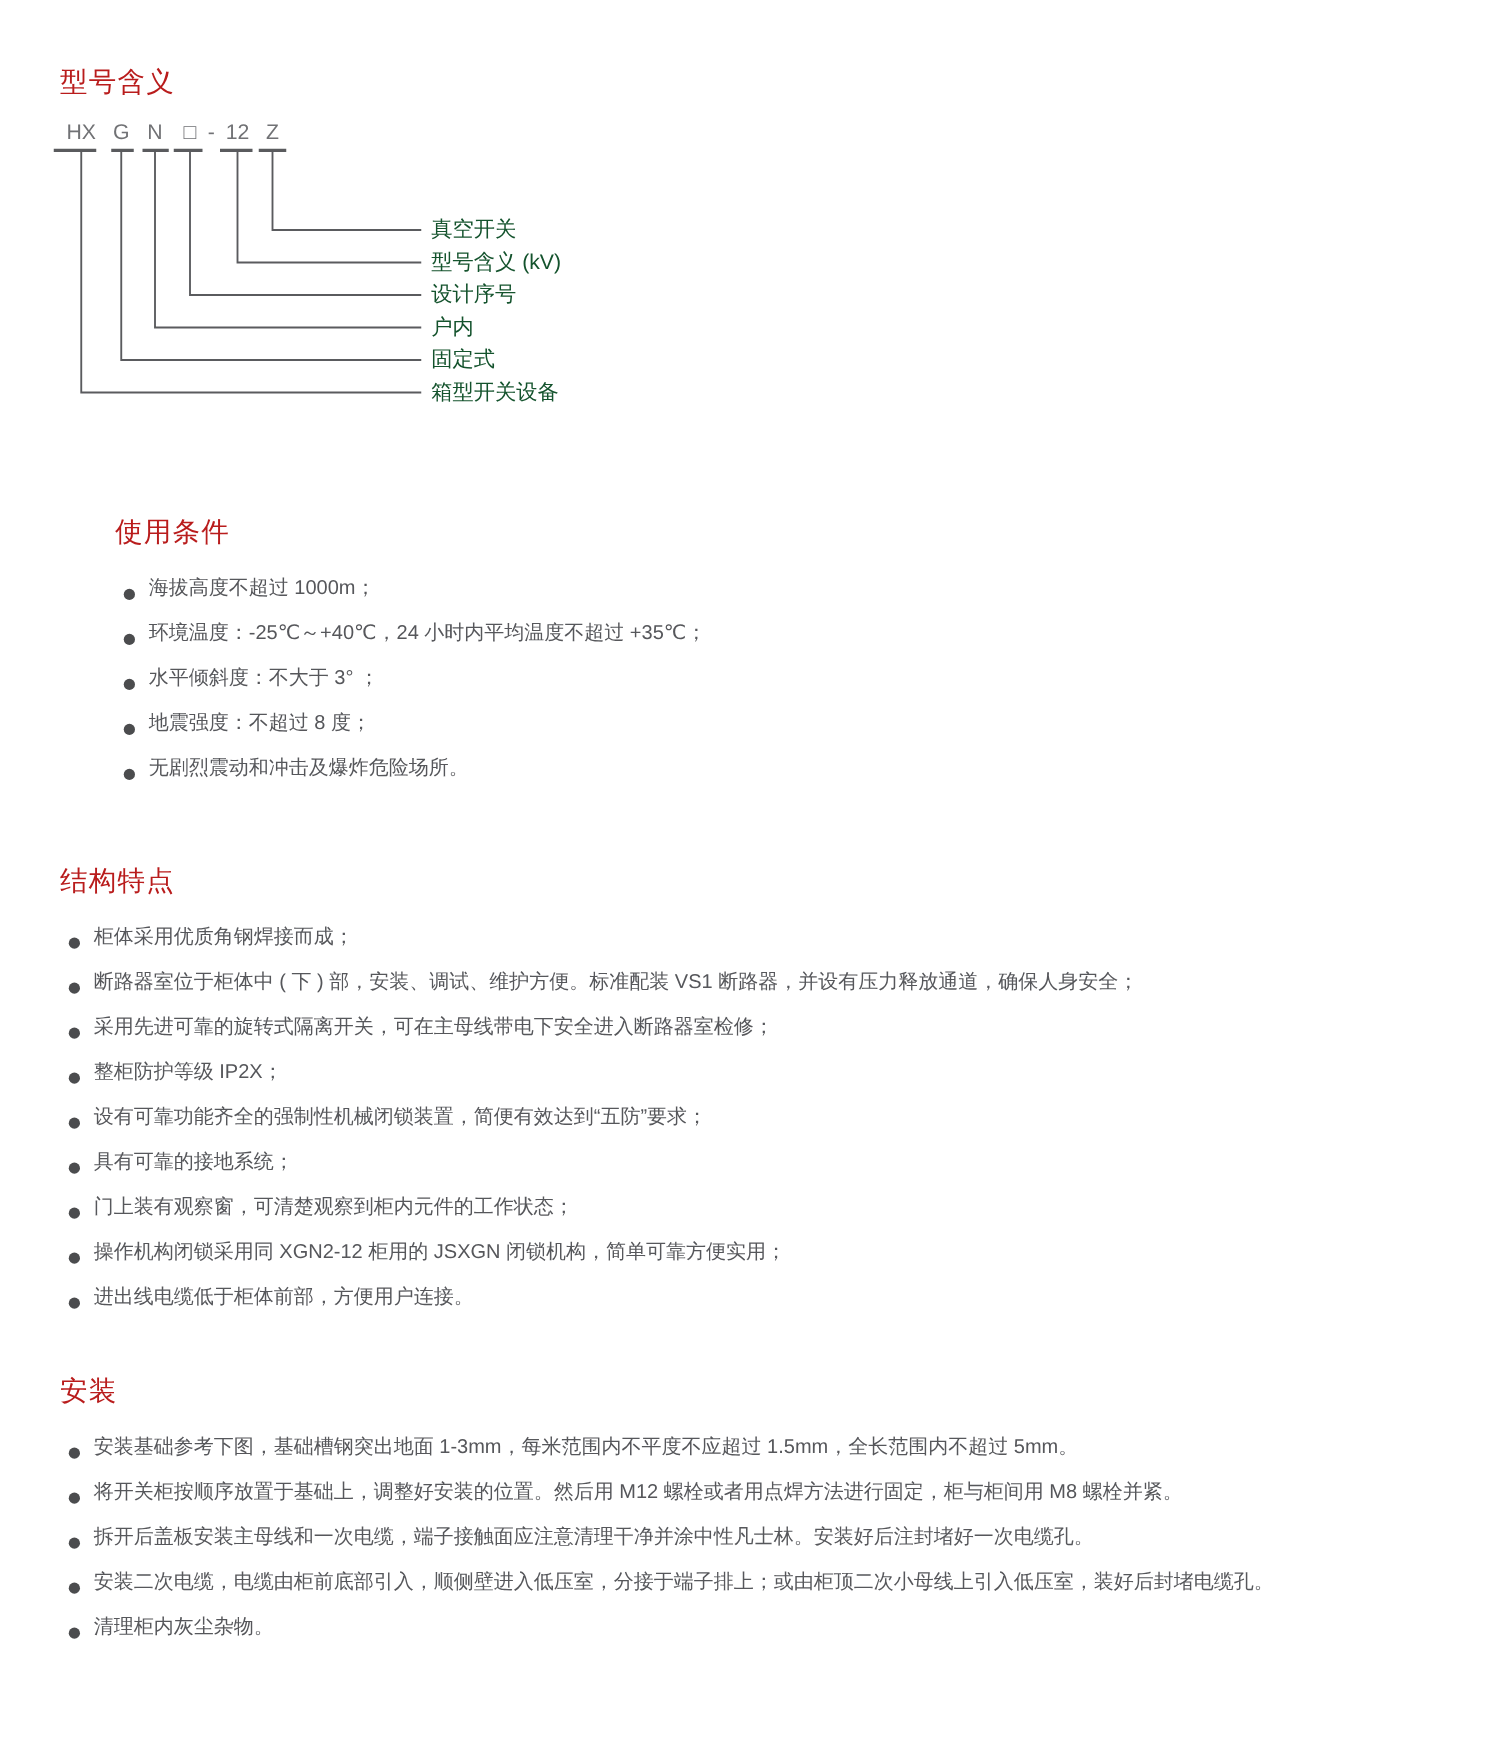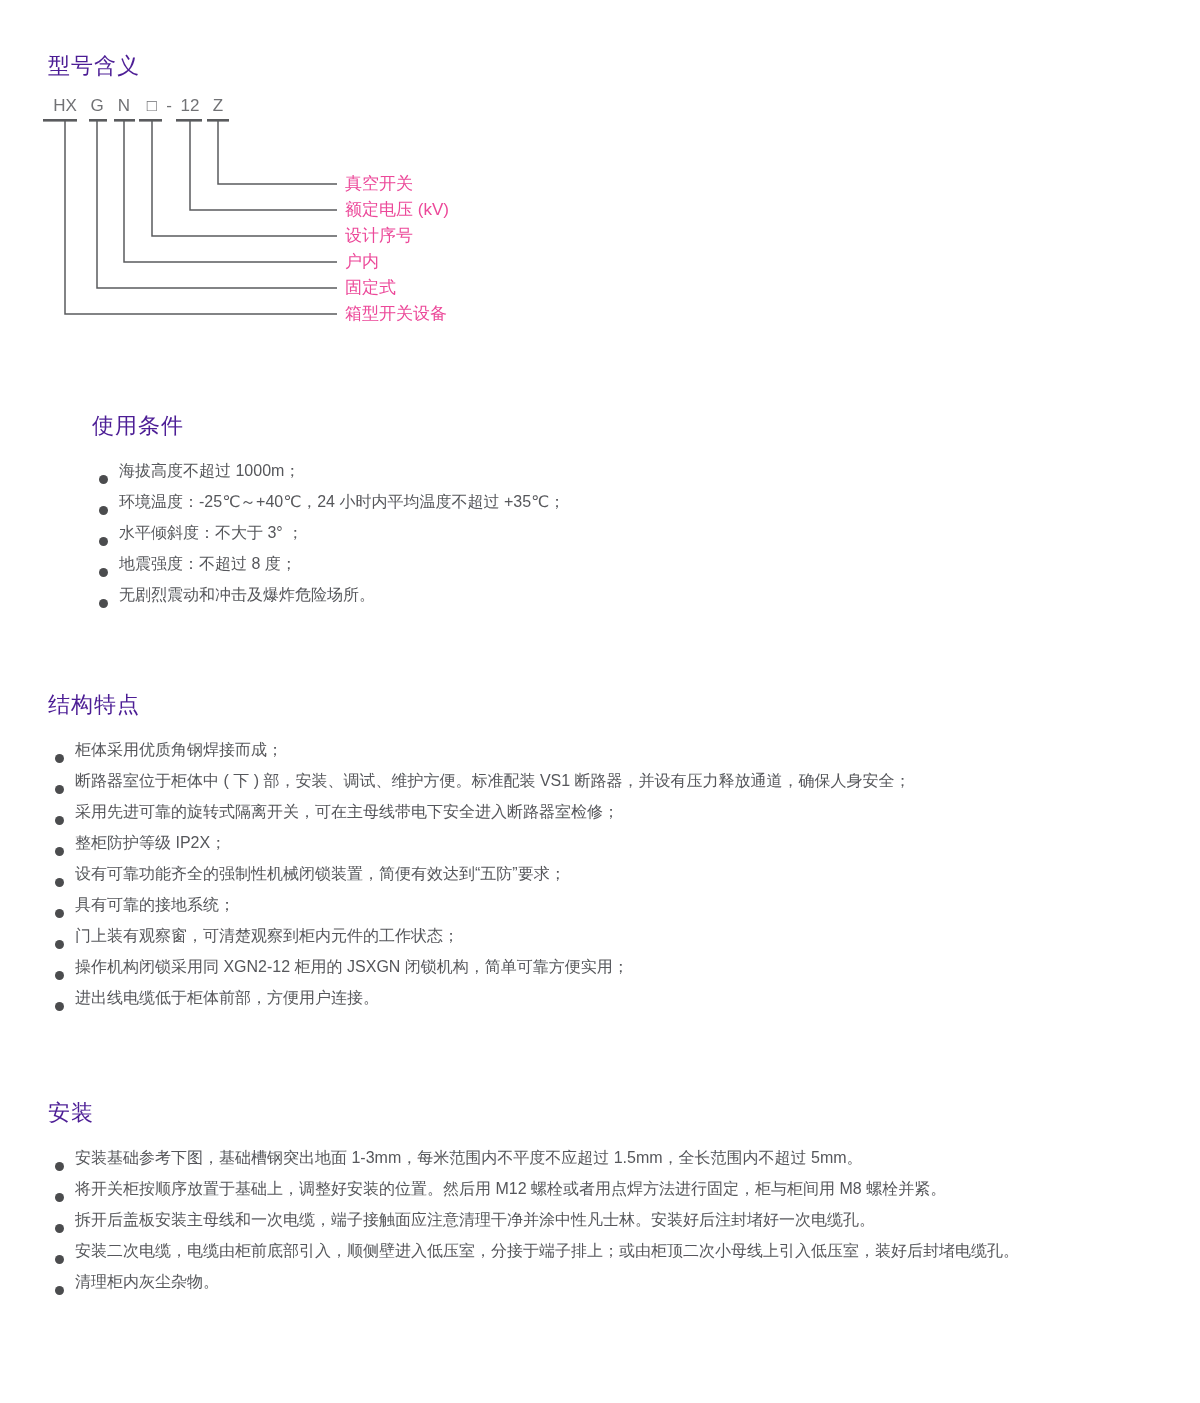--- a/index.html
+++ b/index.html
@@ -22,21 +22,21 @@
   #sec-model     { top: 52px;  height: 300px; }
   #sec-usage     { top: 412px; padding-left: 44px; }
   #sec-structure { top: 691px; }
   #sec-install   { top: 1099px; }
 
   .section-title {
     margin: 0 0 0 48px;
     font-size: 22px;
     line-height: 28px;
     font-weight: 400;
-    color: #4c1d95;
+    color: #b91c1c;
     letter-spacing: 1px;
   }
 
   
   .diagram {
     position: absolute;
     left: 0;
     top: 42px;
     width: 760px;
     height: 245px;
@@ -53,35 +53,36 @@
     font-size: 17px;
     line-height: 26px;
     color: #717275;
     white-space: nowrap;
   }
   .diagram-label {
     position: absolute;
     left: 345px;
     font-size: 17px;
     line-height: 22px;
-    color: #ec4899;
+    color: #14532d;
     white-space: nowrap;
   }
 
   
   .bullet-list {
     list-style: none;
     margin: 18px 0 0 55px;
     padding: 0;
   }
   .bullet-item {
     display: flex;
-    align-items: flex-end;
+    align-items: center;
     margin-bottom: 5px;
     max-width: 1100px;
+    margin-top: 10px;
   }
   .bullet-dot {
     flex: 0 0 9px;
     width: 9px;
     height: 9px;
     border-radius: 50%;
     background: #4B4C4E;
     margin: 8px 11px 0 0;
   }
   .bullet-text {
@@ -121,21 +122,21 @@
 
     <span class="model-char" style="left:65px">HX</span>
     <span class="model-char" style="left:97px">G</span>
     <span class="model-char" style="left:124px">N</span>
     <span class="model-char" style="left:152px">□</span>
     <span class="model-char" style="left:169px">-</span>
     <span class="model-char" style="left:190px">12</span>
     <span class="model-char" style="left:218px">Z</span>
 
     <span class="diagram-label" style="top:79px">真空开关</span>
-    <span class="diagram-label" style="top:105px">额定电压 (kV)</span>
+    <span class="diagram-label" style="top:105px">型号含义 (kV)</span>
     <span class="diagram-label" style="top:131px">设计序号</span>
     <span class="diagram-label" style="top:157px">户内</span>
     <span class="diagram-label" style="top:183px">固定式</span>
     <span class="diagram-label" style="top:209px">箱型开关设备</span>
   </div>
 </div>
 
 <div class="section" id="sec-usage">
   <h2 class="section-title">使用条件</h2>
   <ul class="bullet-list">

